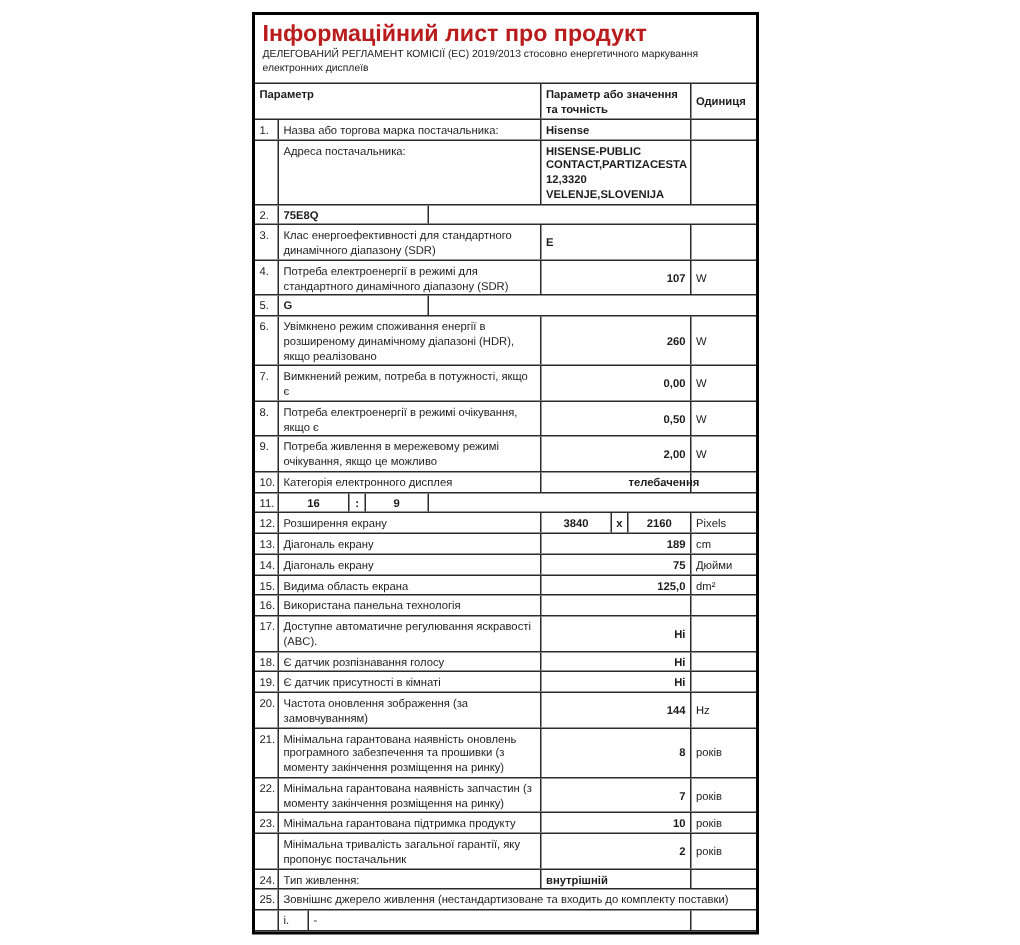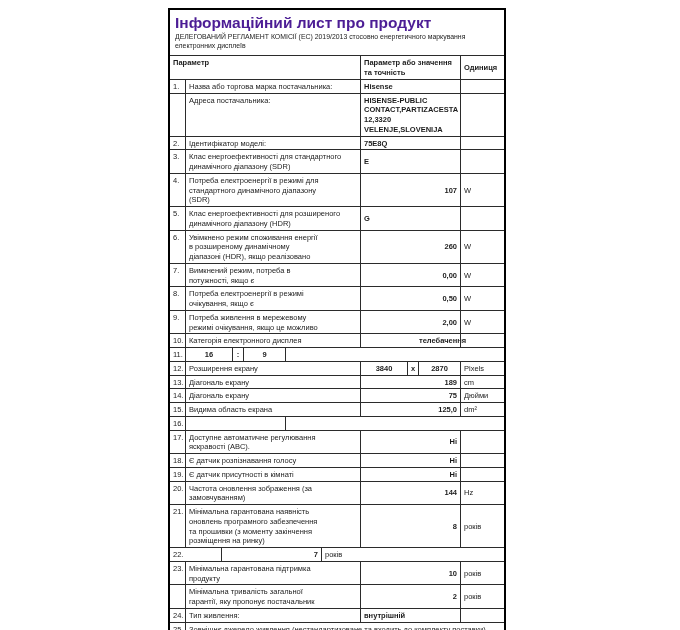--- a/index.html
+++ b/index.html
@@ -13,38 +13,38 @@
   .row{display:flex;border-top:1px solid #2b2b2b;align-items:stretch;}
   .cell{border-left:1px solid #2b2b2b;padding:2px 3px 1px 3px;
         box-sizing:border-box;font-size:7.5px;line-height:1.3;min-width:0;}
   .cell:first-child{border-left:none;}
   .c-num{width:15px;flex:none;}
   .c-sub{width:20px;flex:none;}
   .c-label{flex:1;}
   .c-value{width:100px;flex:none;display:flex;align-items:center;font-weight:bold;}
   .c-unit{width:44px;flex:none;display:flex;align-items:center;}
   .v-left{justify-content:flex-start;text-align:left;}
-  .v-right{justify-content:flex-end;text-align:right;margin-left:36px;}
+  .v-right{justify-content:flex-end;text-align:right;}
   .c-span{flex:1;}
   .split{padding:0;display:flex;align-items:flex-start;}
   .split .s{display:flex;align-items:center;justify-content:center;
             box-sizing:border-box;padding:2px 1px 1px 1px;}
   .split .s1{width:46px;flex:none;}
   .split .ssep{width:11px;flex:none;}
   .split .s2{flex:1;}
   .split.bordered .ssep,.split.bordered .s2{border-left:1px solid #2b2b2b;}
   .hdr .cell{font-weight:bold;}
   .hdr{border-top:1px solid #2b2b2b;}
 </style>
 </head>
 <body>
 
 <div class="sheet">
   <div class="title-block">
-    <p class="doc-title" style="color: #4c1d95;">Інформаційний лист про продукт</p>
+    <p class="doc-title" style="color: #b91c1c;">Інформаційний лист про продукт</p>
     <p class="doc-subtitle">ДЕЛЕГОВАНИЙ РЕГЛАМЕНТ КОМІСІЇ (ЕС) 2019/2013 стосовно енергетичного маркування електронних дисплеїв</p>
   </div>
   <div class="row hdr">
     <div class="cell c-label" style="flex:1">Параметр</div>
     <div class="cell c-value v-left">Параметр або значення та точність</div>
     <div class="cell c-unit v-left">Одиниця</div>
   </div>
   <div id="table-rows">
       <div class="row">
         <div class="cell c-num">1.</div>
@@ -53,39 +53,37 @@
         <div class="cell c-unit v-left"></div>
       </div>
       <div class="row">
         <div class="cell c-num"></div>
         <div class="cell c-label">Адреса постачальника:</div>
         <div class="cell c-value v-left">HISENSE-PUBLIC CONTACT,PARTIZACESTA 12,3320 VELENJE,SLOVENIJA</div>
         <div class="cell c-unit v-left"></div>
       </div>
       <div class="row">
         <div class="cell c-num">2.</div>
-        <div class="cell c-label">Ідентифікатор моделі:</div>
         <div class="cell c-value v-left">75E8Q</div>
         <div class="cell c-unit v-left"></div>
       </div>
       <div class="row">
         <div class="cell c-num">3.</div>
         <div class="cell c-label">Клас енергоефективності для стандартного динамічного діапазону (SDR)</div>
         <div class="cell c-value v-left">E</div>
         <div class="cell c-unit v-left"></div>
       </div>
       <div class="row">
         <div class="cell c-num">4.</div>
         <div class="cell c-label">Потреба електроенергії в режимі для стандартного динамічного діапазону (SDR)</div>
         <div class="cell c-value v-right">107</div>
         <div class="cell c-unit v-left">W</div>
       </div>
       <div class="row">
         <div class="cell c-num">5.</div>
-        <div class="cell c-label">Клас енергоефективності для розширеного динамічного діапазону (HDR)</div>
         <div class="cell c-value v-left">G</div>
         <div class="cell c-unit v-left"></div>
       </div>
       <div class="row">
         <div class="cell c-num">6.</div>
         <div class="cell c-label">Увімкнено режим споживання енергії в розширеному динамічному діапазоні (HDR), якщо реалізовано</div>
         <div class="cell c-value v-right">260</div>
         <div class="cell c-unit v-left">W</div>
       </div>
       <div class="row">
@@ -124,21 +122,21 @@
           <div class="s s2">9</div>
         </div>
         <div class="cell c-unit v-left"></div>
       </div>
       <div class="row">
         <div class="cell c-num">12.</div>
         <div class="cell c-label">Розширення екрану</div>
         <div class="cell c-value split bordered">
           <div class="s s1">3840</div>
           <div class="s ssep">x</div>
-          <div class="s s2">2870</div>
+          <div class="s s2">2160</div>
         </div>
         <div class="cell c-unit v-left">Pixels</div>
       </div>
       <div class="row">
         <div class="cell c-num">13.</div>
         <div class="cell c-label">Діагональ екрану</div>
         <div class="cell c-value v-right">189</div>
         <div class="cell c-unit v-left">cm</div>
       </div>
       <div class="row">
@@ -148,20 +146,21 @@
         <div class="cell c-unit v-left">Дюйми</div>
       </div>
       <div class="row">
         <div class="cell c-num">15.</div>
         <div class="cell c-label">Видима область екрана</div>
         <div class="cell c-value v-right">125,0</div>
         <div class="cell c-unit v-left">dm²</div>
       </div>
       <div class="row">
         <div class="cell c-num">16.</div>
+        <div class="cell c-label">Використана панельна технологія</div>
         <div class="cell c-value v-left"></div>
         <div class="cell c-unit v-left"></div>
       </div>
       <div class="row">
         <div class="cell c-num">17.</div>
         <div class="cell c-label">Доступне автоматичне регулювання яскравості (ABC).</div>
         <div class="cell c-value v-right">Ні</div>
         <div class="cell c-unit v-left"></div>
       </div>
       <div class="row">
@@ -183,20 +182,21 @@
         <div class="cell c-unit v-left">Hz</div>
       </div>
       <div class="row">
         <div class="cell c-num">21.</div>
         <div class="cell c-label">Мінімальна гарантована наявність оновлень програмного забезпечення та прошивки (з моменту закінчення розміщення на ринку)</div>
         <div class="cell c-value v-right">8</div>
         <div class="cell c-unit v-left">років</div>
       </div>
       <div class="row">
         <div class="cell c-num">22.</div>
+        <div class="cell c-label">Мінімальна гарантована наявність запчастин (з моменту закінчення розміщення на ринку)</div>
         <div class="cell c-value v-right">7</div>
         <div class="cell c-unit v-left">років</div>
       </div>
       <div class="row">
         <div class="cell c-num">23.</div>
         <div class="cell c-label">Мінімальна гарантована підтримка продукту</div>
         <div class="cell c-value v-right">10</div>
         <div class="cell c-unit v-left">років</div>
       </div>
       <div class="row">

